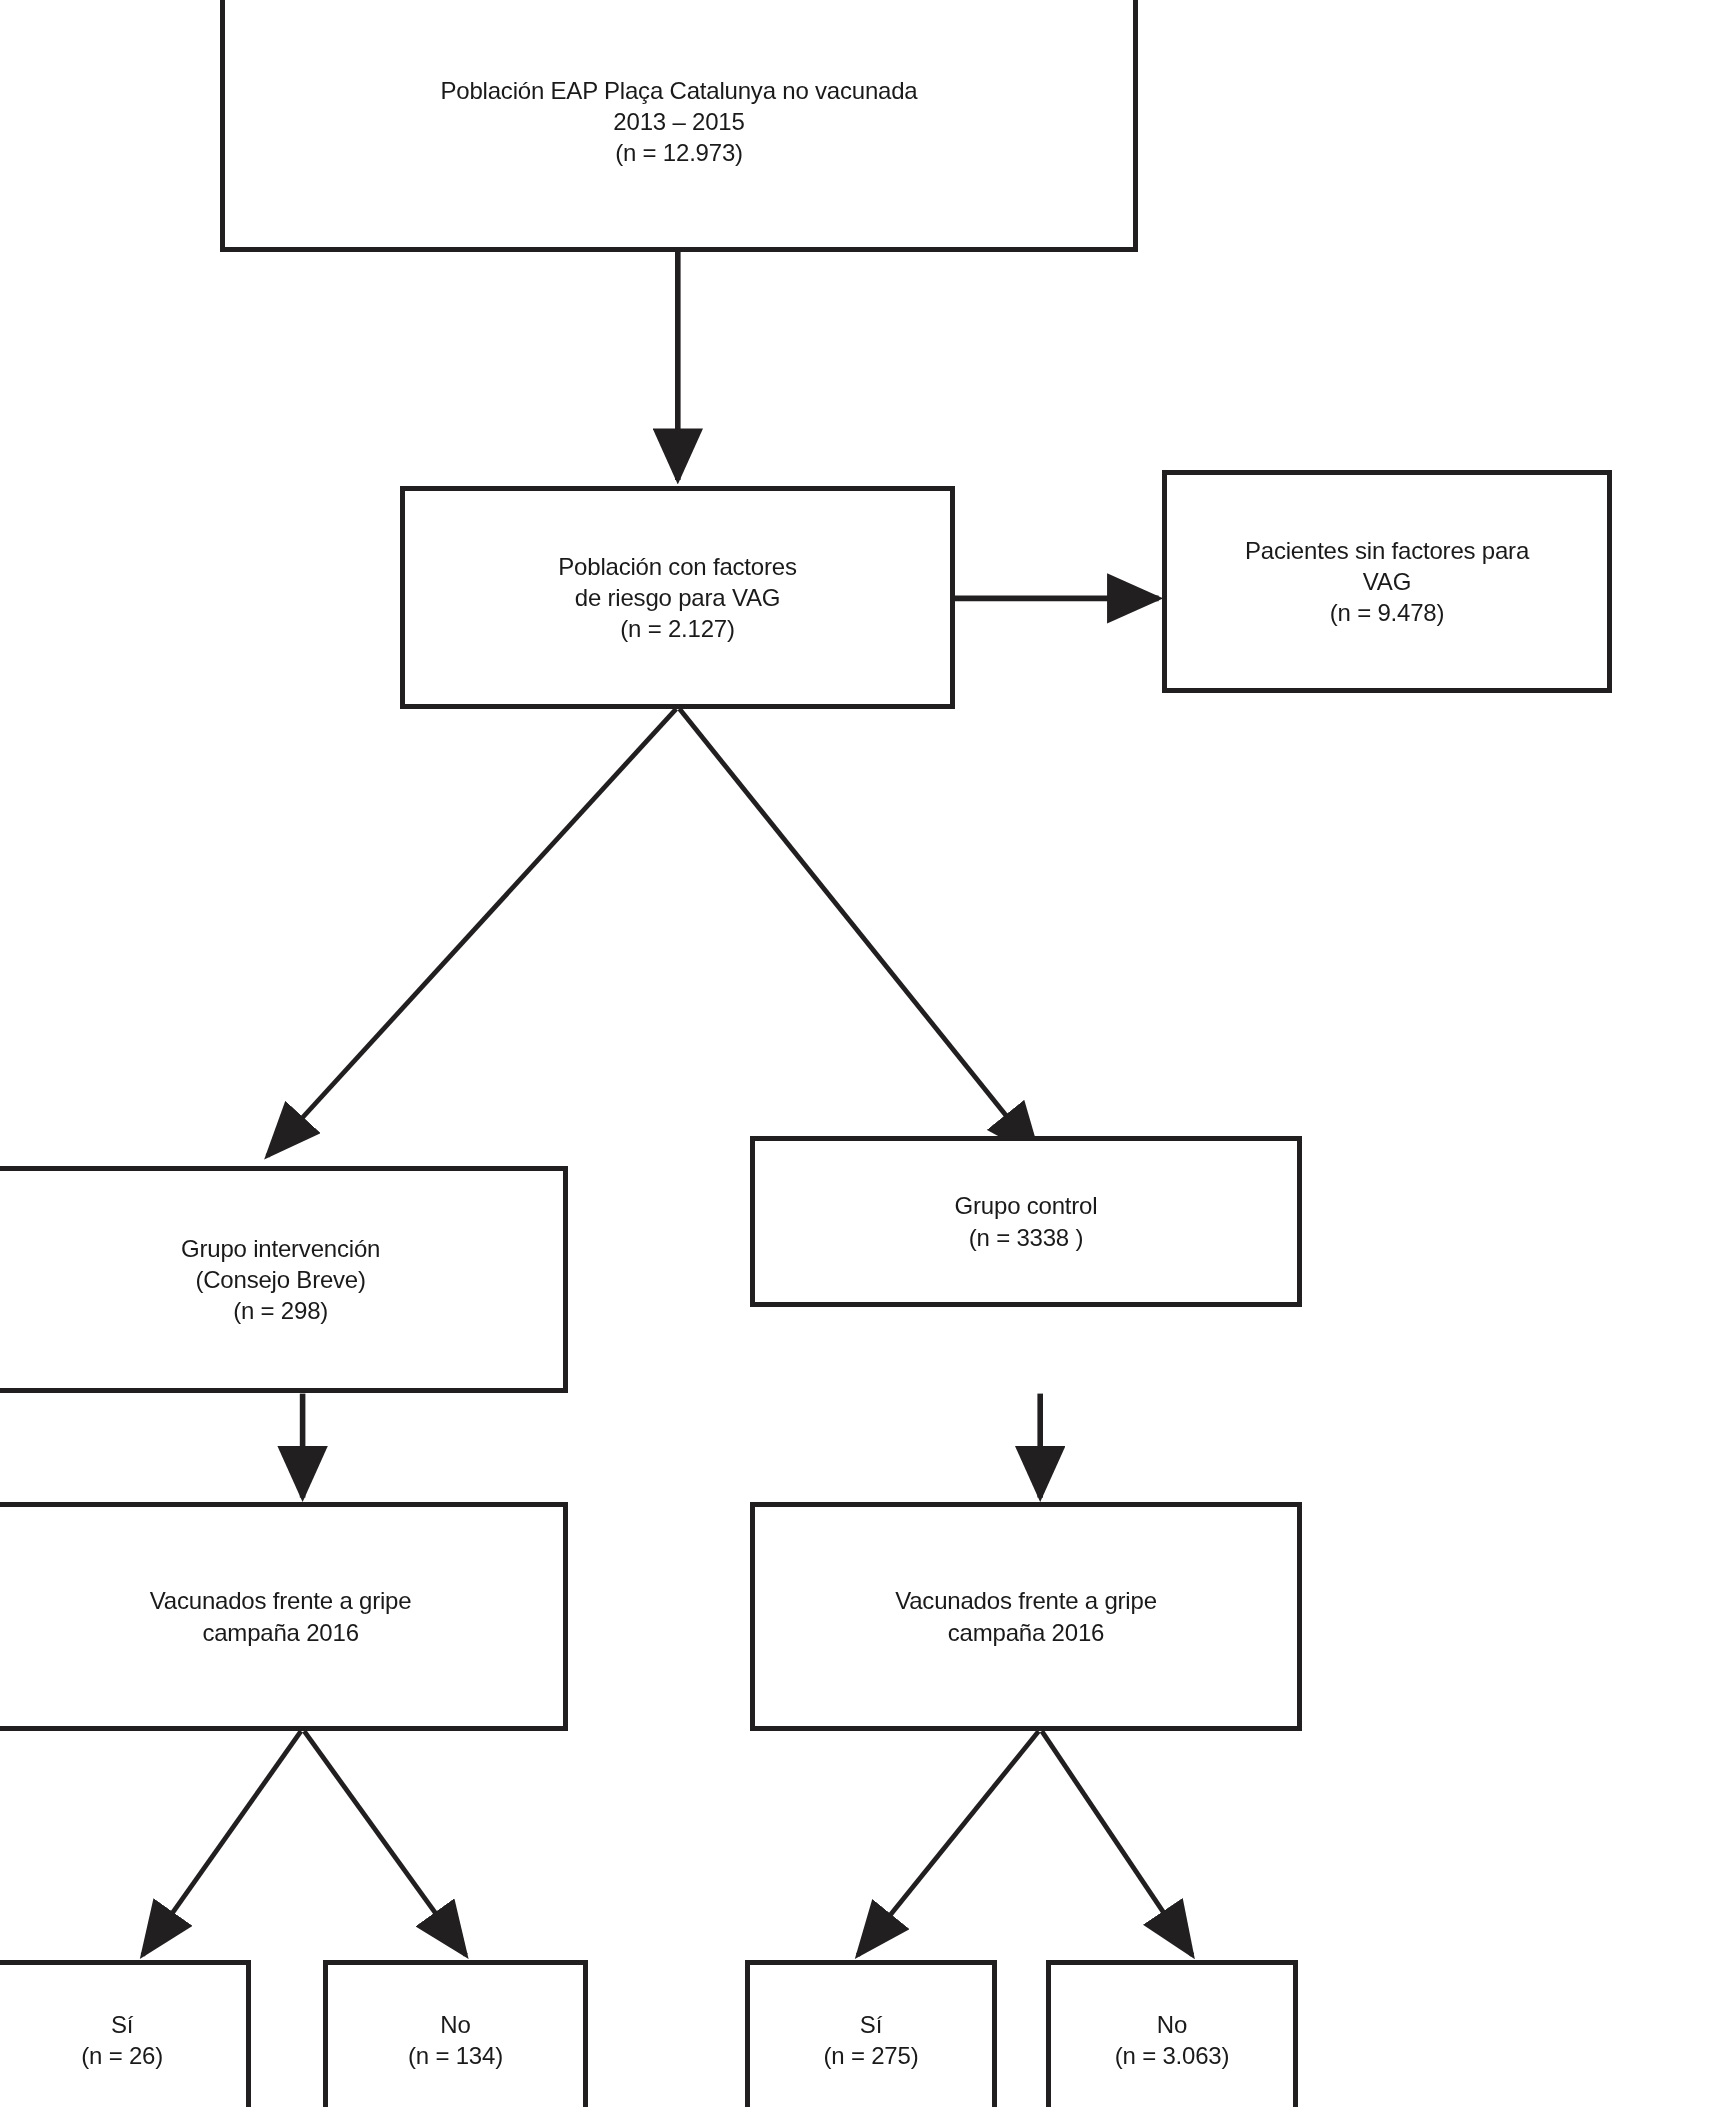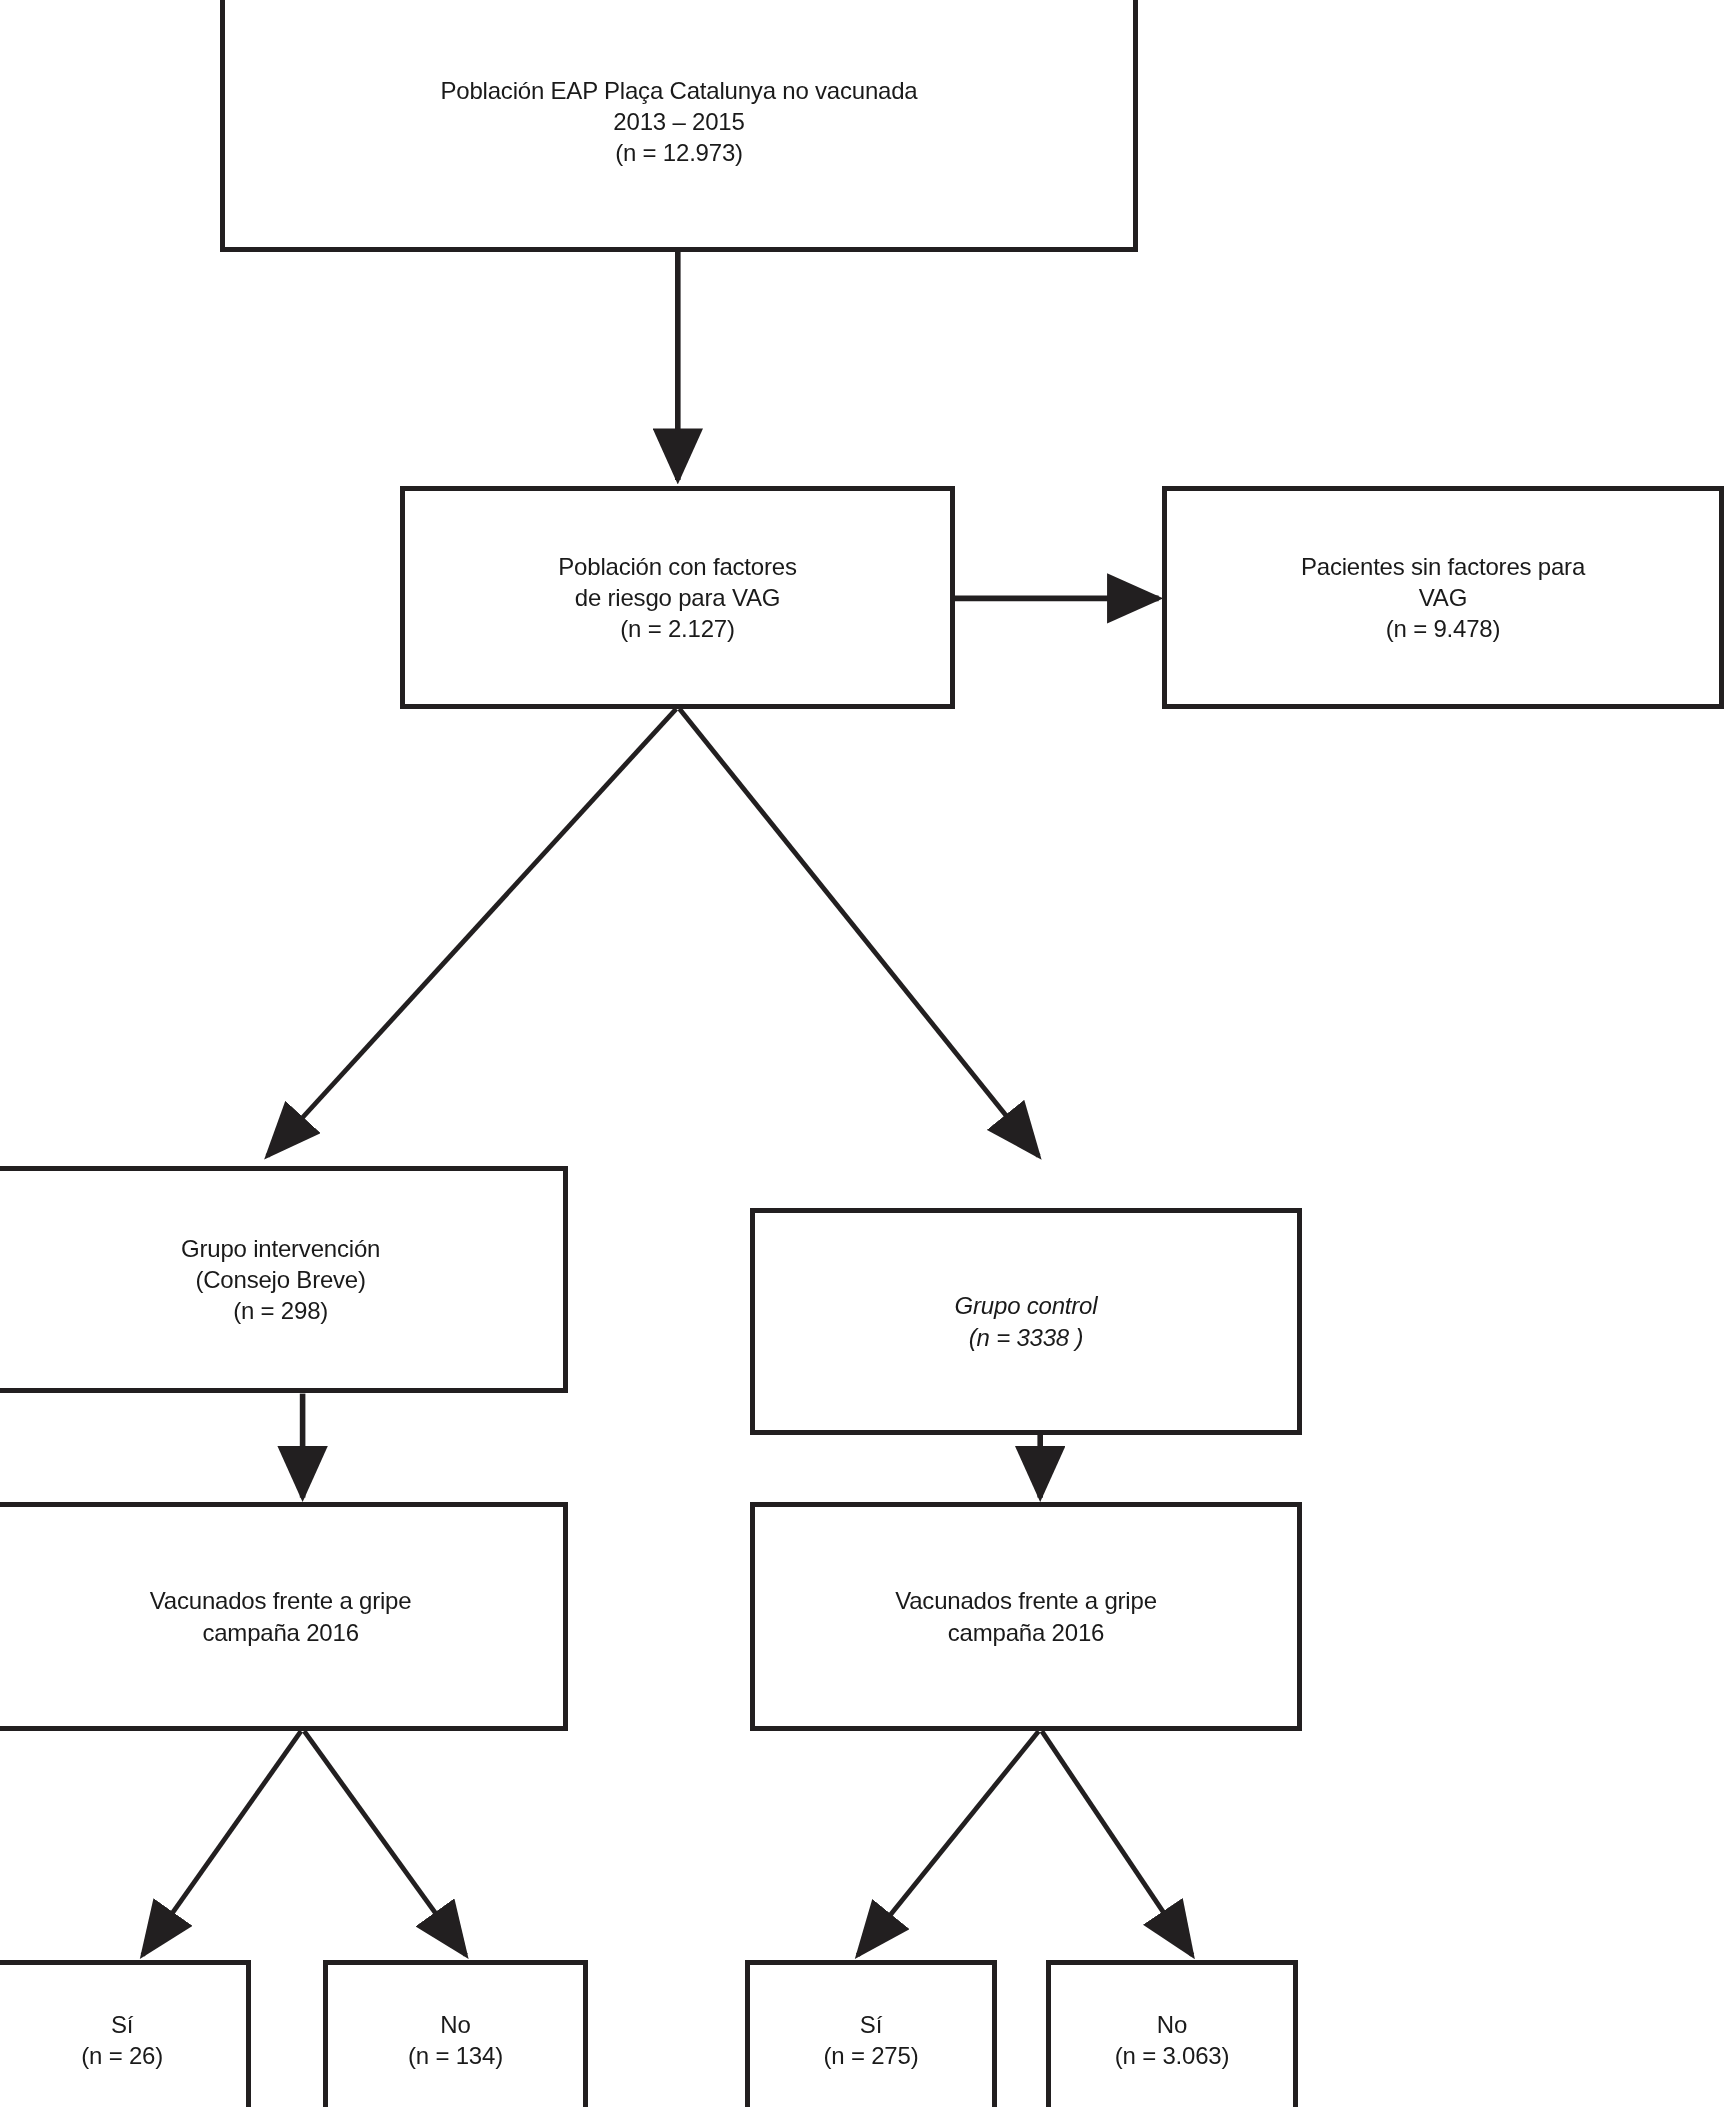--- a/index.html
+++ b/index.html
@@ -100,33 +100,33 @@
 2013 – 2015
 (n = 12.973)</div>
   </div>
 
   <div class="node" style="left:400px; top:486px; width:555px; height:223px;">
     <div class="lines">Población con factores
 de riesgo para VAG
 (n = 2.127)</div>
   </div>
 
-  <div class="node" style="left:1162px; top:486px; width:562px; height:223px;">
+  <div class="node" style="left:1162px; top:470px; width:450px; height:223px;">
     <div class="lines">Pacientes sin factores para
 VAG
 (n = 9.478)</div>
   </div>
 
   <div class="node" style="left:-6.4px; top:1166px; width:574px; height:227px;">
     <div class="lines">Grupo intervención
 (Consejo Breve)
 (n = 298)</div>
   </div>
 
-  <div class="node" style="left:750px; top:1208px; width:552px; height:227px;font-style:italic;">
+  <div class="node" style="left:750px; top:1136px; width:552px; height:171px;">
     <div class="lines">Grupo control
 (n = 3338 )</div>
   </div>
 
   <div class="node" style="left:-6.4px; top:1502px; width:574px; height:229px;">
     <div class="lines">Vacunados frente a gripe
 campaña 2016</div>
   </div>
 
   <div class="node" style="left:750px; top:1502px; width:552px; height:229px;">

